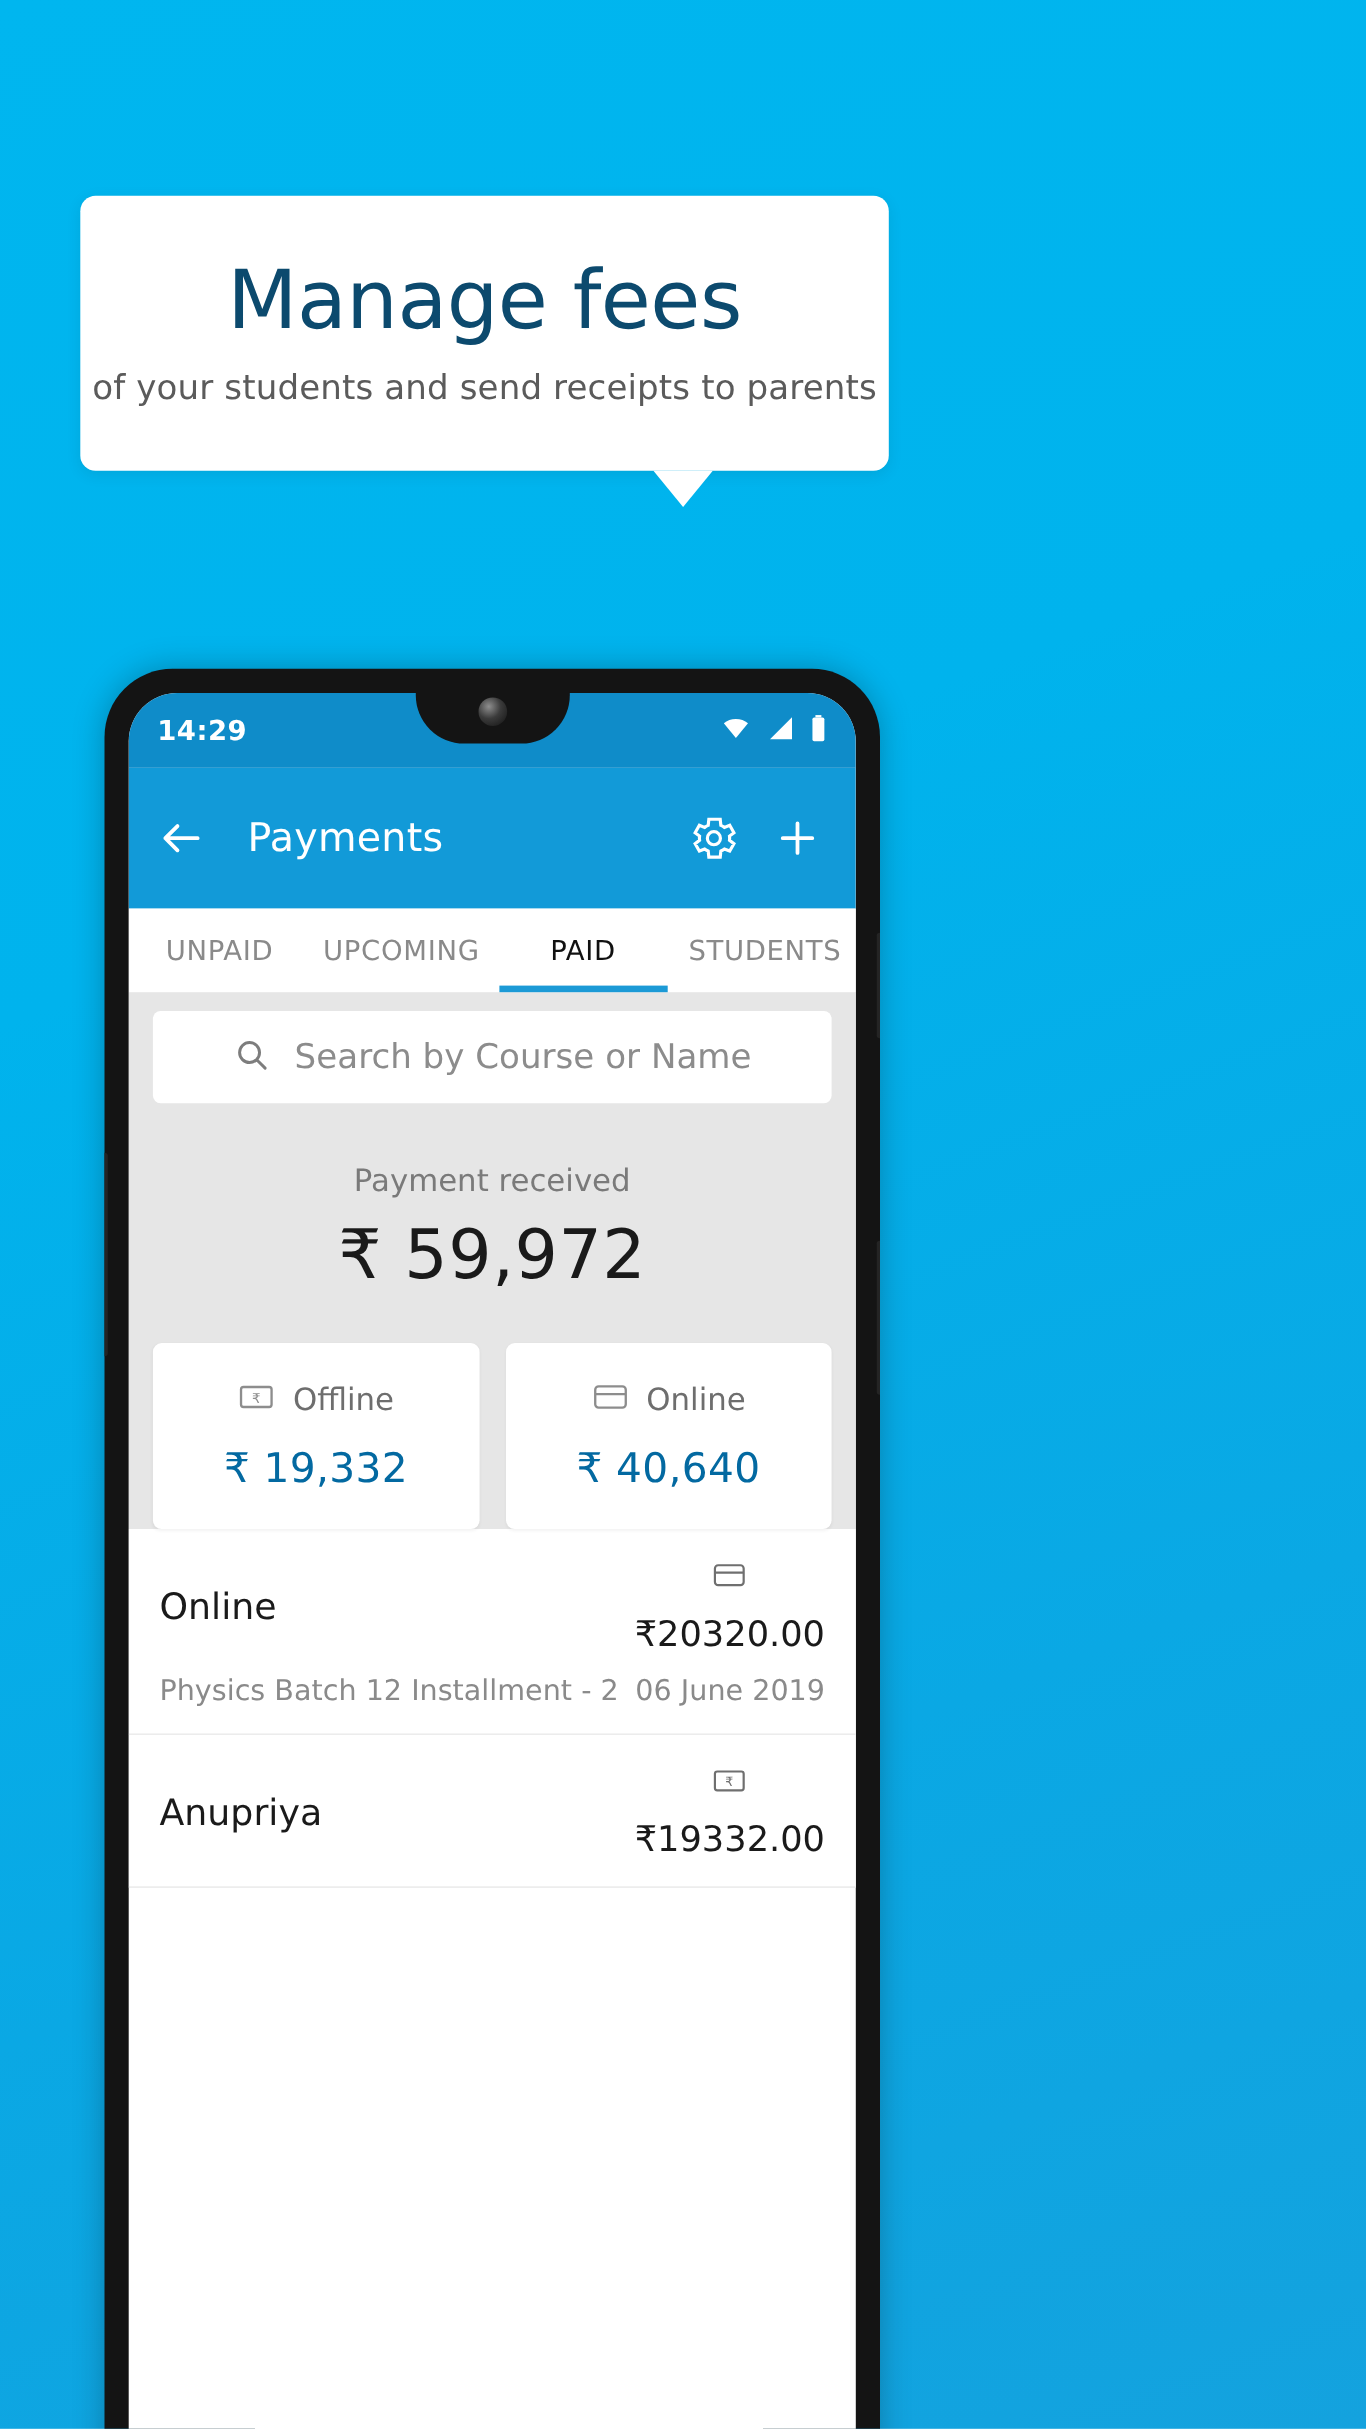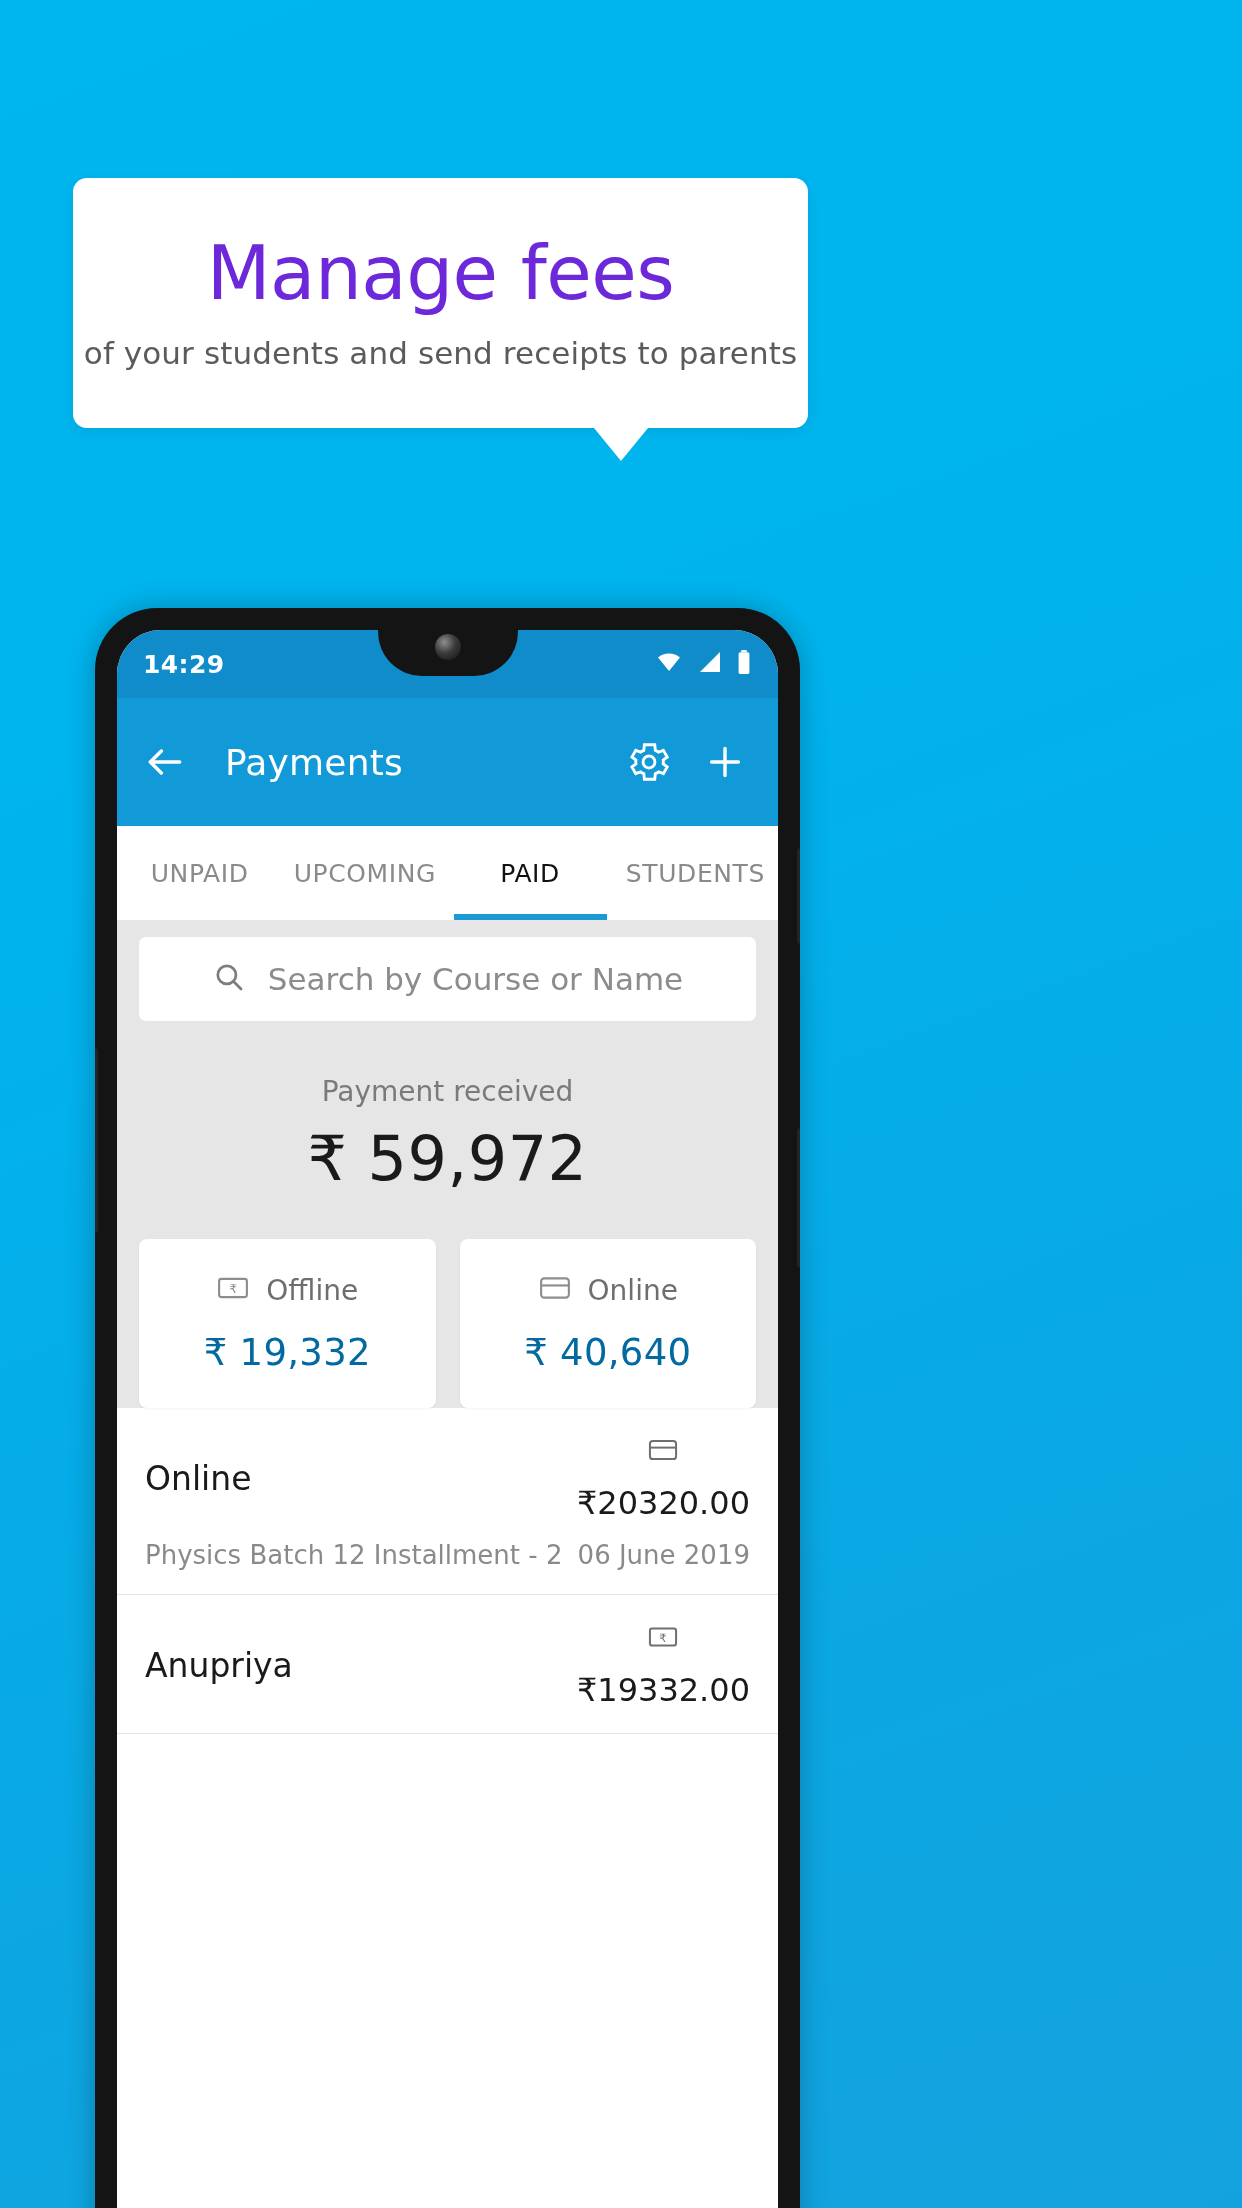--- a/index.html
+++ b/index.html
@@ -20,21 +20,21 @@
     width: 735px; height: 250px;
     background: #ffffff;
     border-radius: 14px;
     box-shadow: 0 3px 14px rgba(0,0,0,0.08);
     display: flex;
     flex-direction: column;
     align-items: center;
     justify-content: center;
   }
   #promo-title {
-    color: #6d28d9;
+    color: #0c4a6e;
     font-size: 74px;
     font-weight: 400;
     letter-spacing: -0.5px;
     line-height: 1.05;
     font-family: "DejaVu Sans", sans-serif;
     margin-bottom: 22px;
   }
   #promo-sub {
     color: #5b5b5b;
     font-size: 31px;
@@ -126,21 +126,21 @@
     margin-left: 38px;
     flex: 1;
     letter-spacing: 0.2px;
   }
   .appbar-icon { cursor: pointer; display: flex; align-items: center; justify-content: center; }
   #gear-btn { width: 54px; height: 54px; margin-right: 22px; }
   #plus-btn { width: 54px; height: 54px; }
 
   
   #tab-bar {
-    height: 94px;
+    height: 76px;
     background: #ffffff;
     display: flex;
     align-items: stretch;
   }
   .tab {
     flex: 1;
     display: flex;
     align-items: center;
     justify-content: center;
     font-size: 25px;

